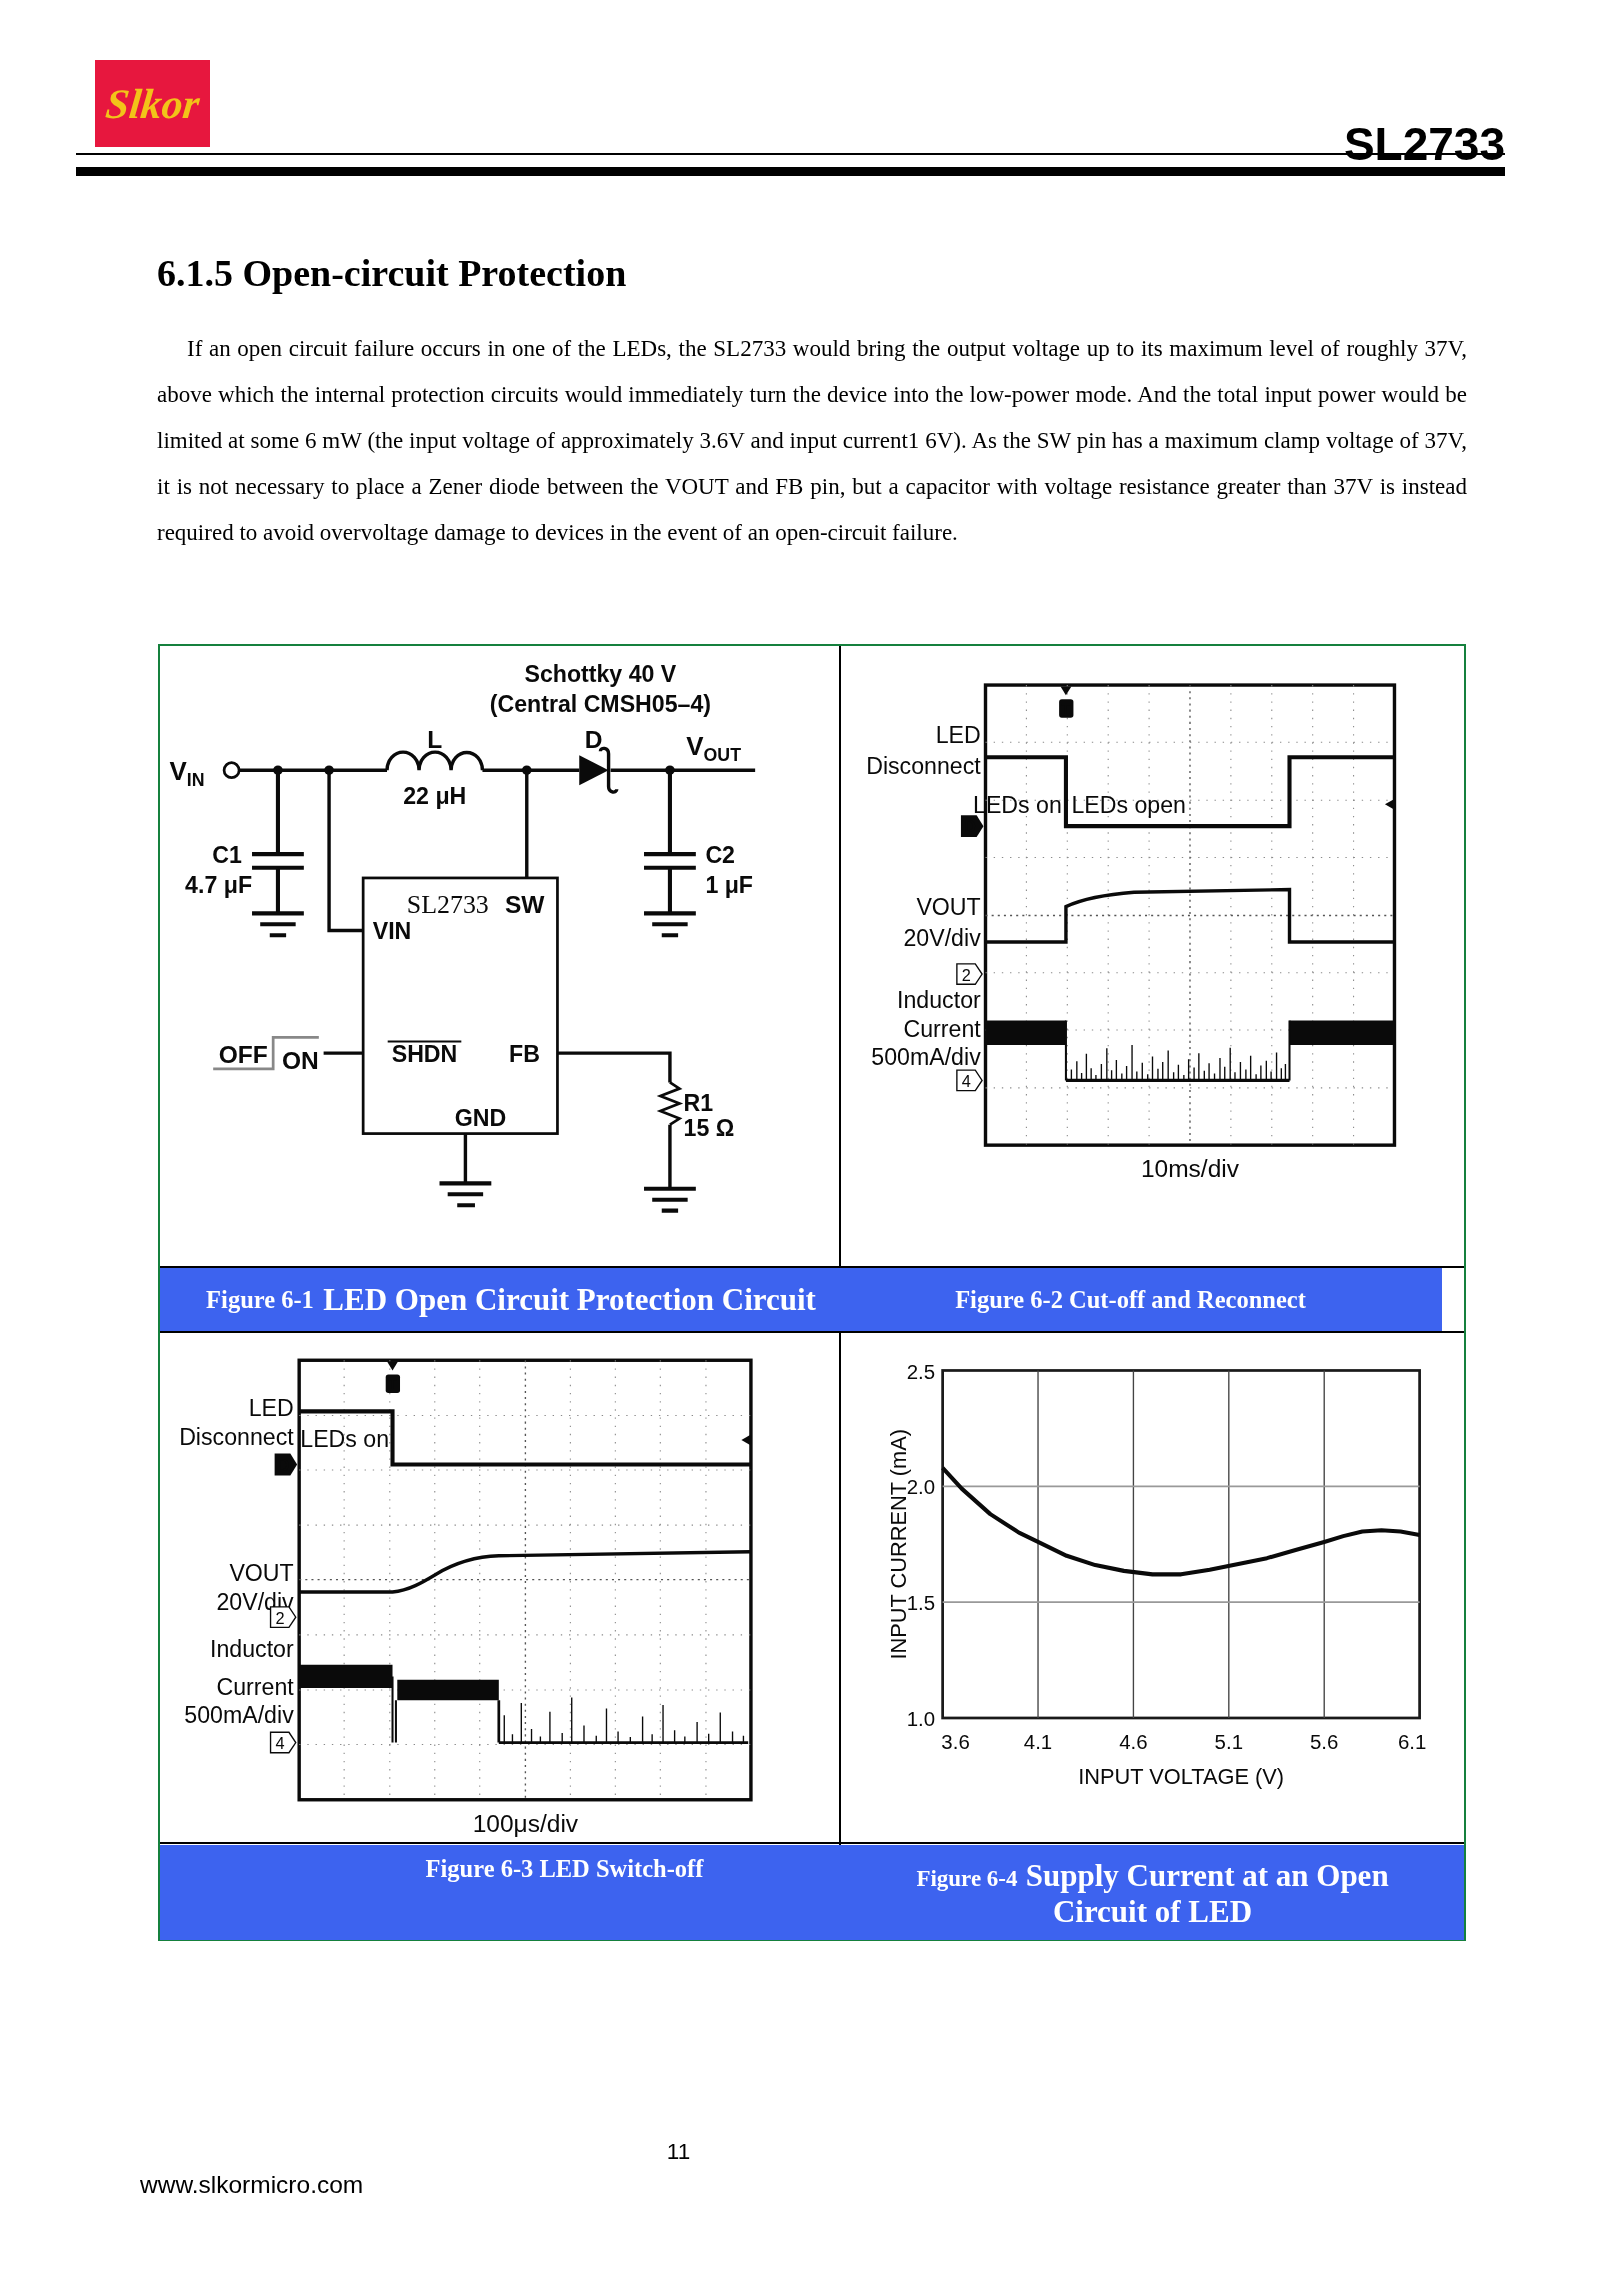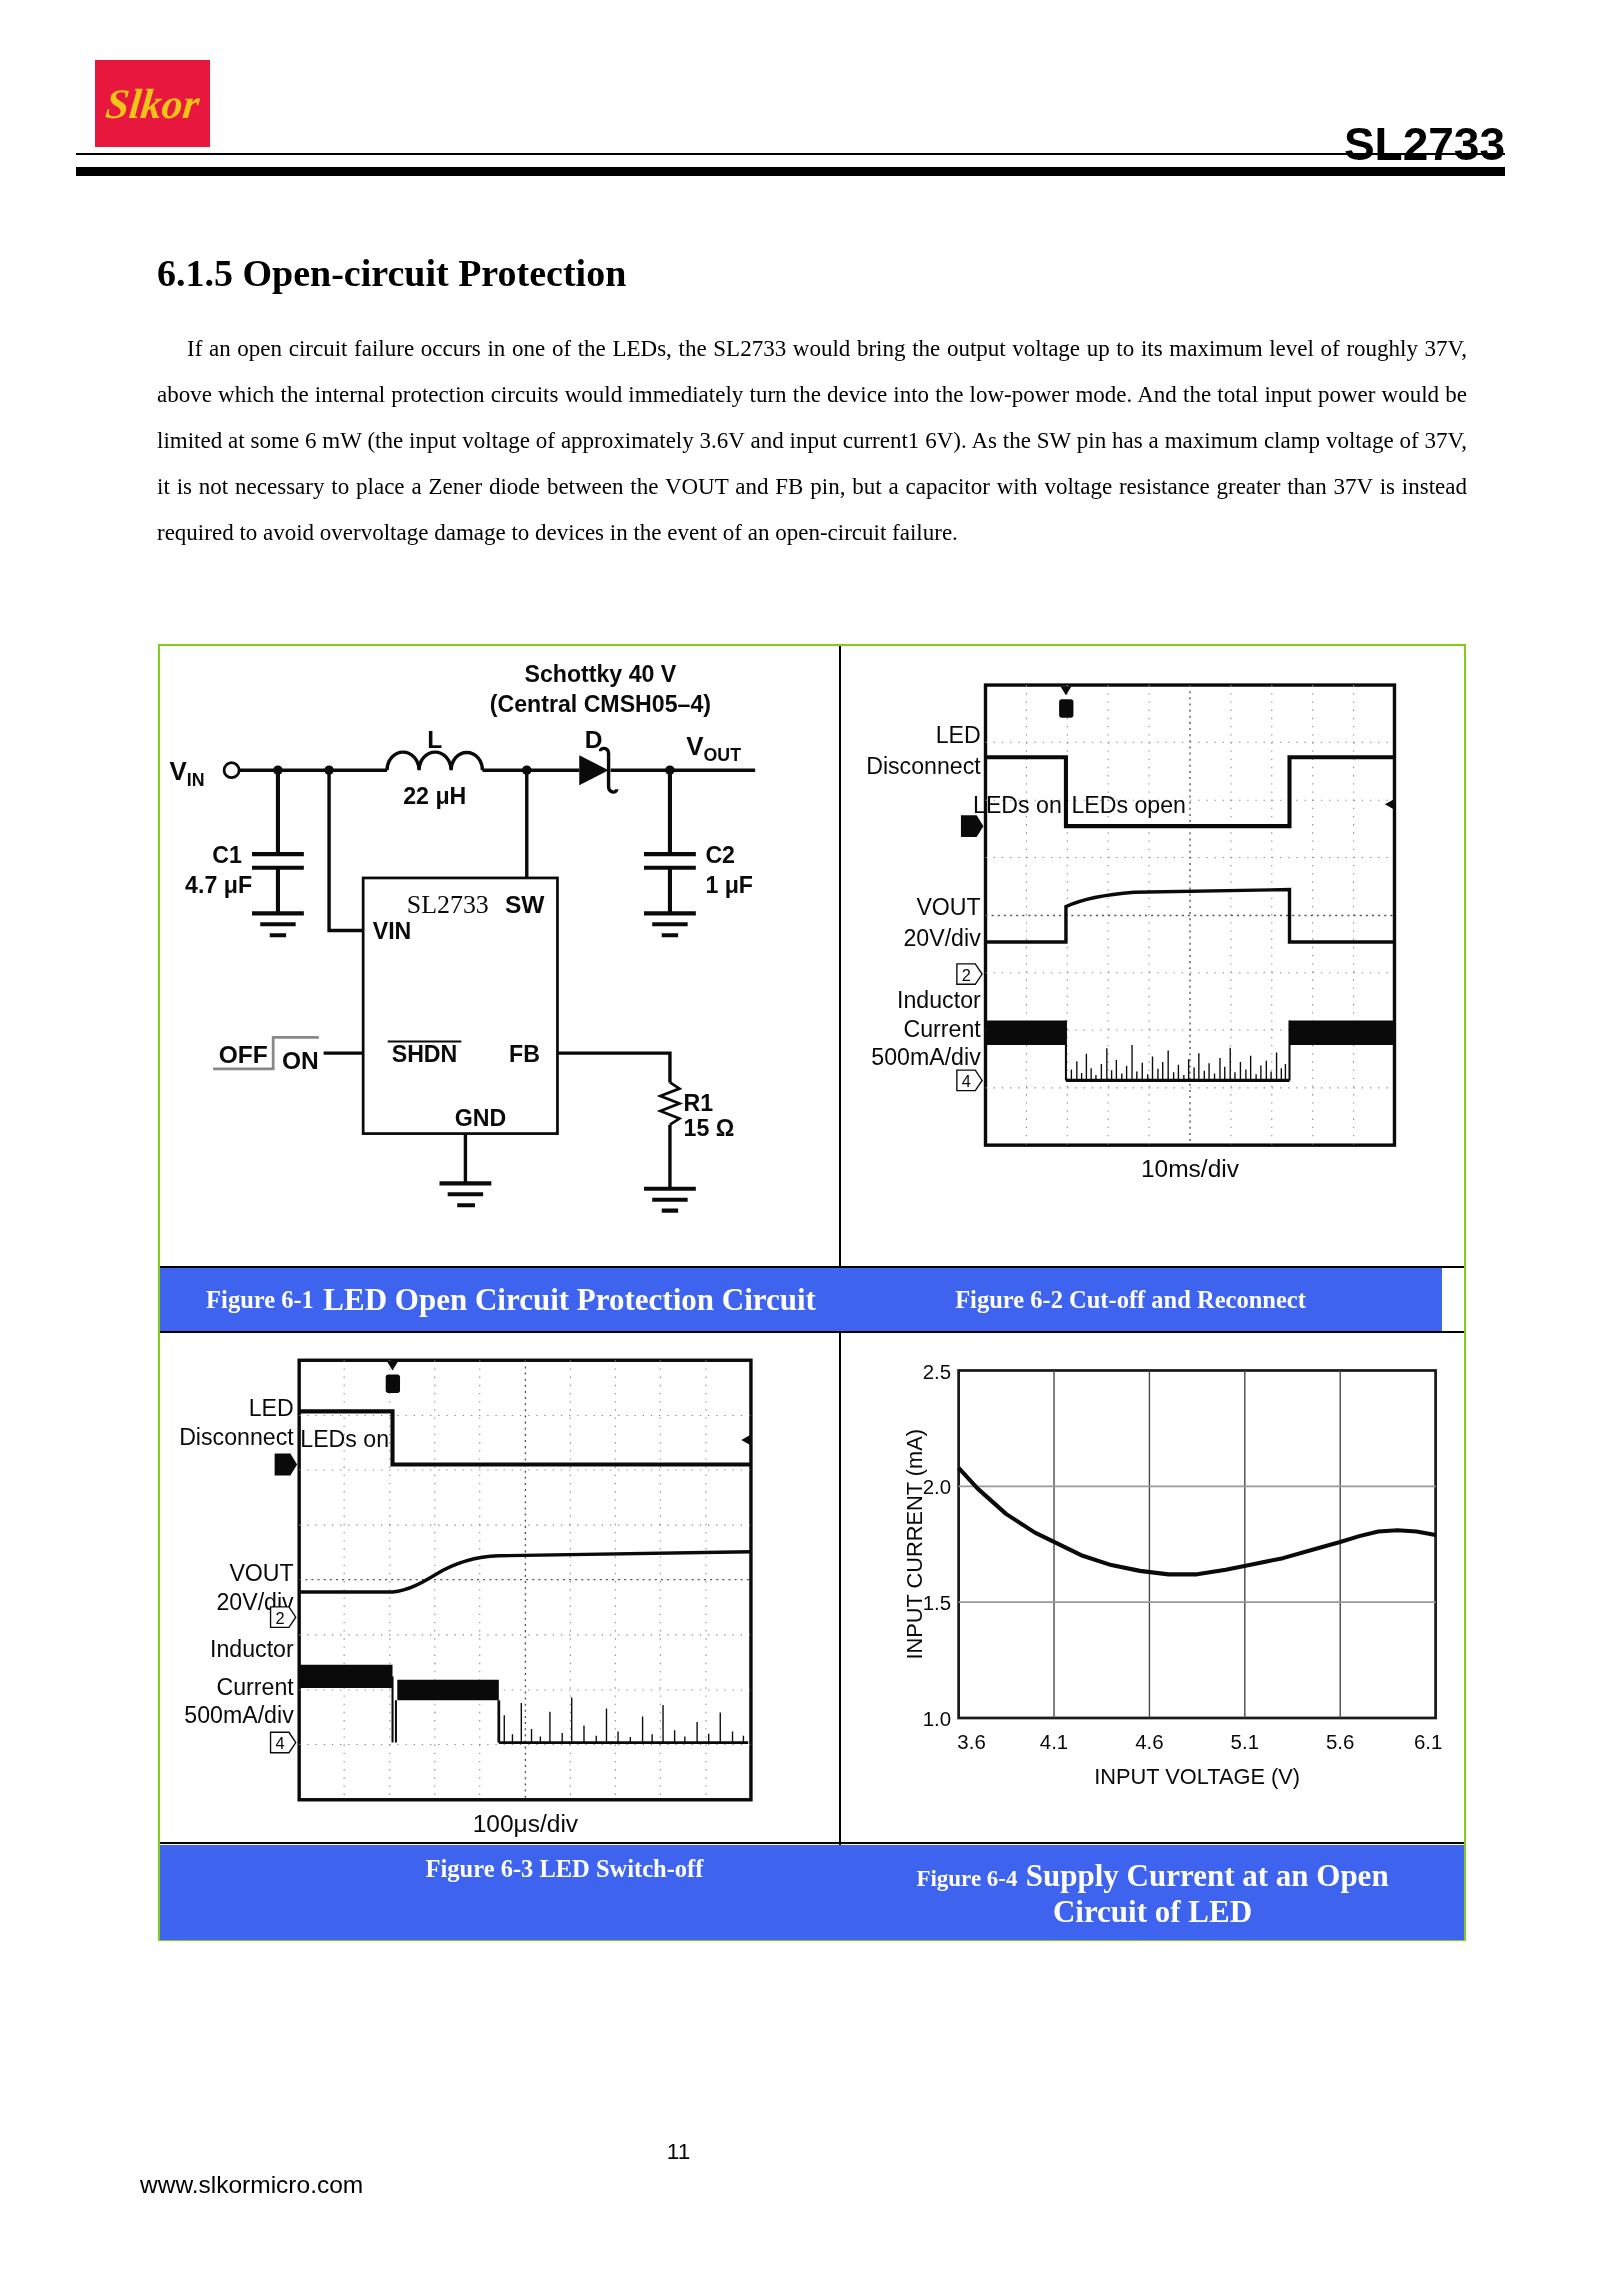--- a/index.html
+++ b/index.html
@@ -18,30 +18,30 @@
   .product-title { position:absolute; top:117px; left:0; width:1505px; text-align:right;
                    font-size:46px; font-weight:bold; letter-spacing:0px; }
   
   .heading { position:absolute; left:157px; top:251px;
              font-family:"Liberation Serif", serif; font-weight:bold; font-size:38px; }
   .para { position:absolute; left:157px; top:326px; width:1310px;
           font-family:"Liberation Serif", serif; font-size:23px; line-height:46px;
           text-align:justify; text-indent:30px; }
   
   .figtable { position:absolute; left:158px; top:644px; width:1308px; height:1297px;
-              border:2px solid #84cc16; }
+              border:2px solid #15803d; }
   .figtable > div { position:absolute; }
   .divider-v { left:679px; top:0; width:2px; height:1293px; background:#000; }
   .rowline1 { left:0; top:620px;  width:1304px; height:2px; background:#000; }
   .rowline2 { left:0; top:685px; width:1304px; height:2px; background:#000; }
   .rowline3 { left:0; top:1196px; width:1304px; height:2px; background:#000; }
   .cell-circuit { left:0; top:0; width:679px; height:620px; }
   .cell-scope62 { left:681px; top:0; width:623px; height:620px; }
   .cell-scope63 { left:0; top:687px; width:679px; height:509px; }
-  .cell-chart64 { left:681px; top:687px; width:623px; height:509px;padding-left:16px; }
+  .cell-chart64 { left:681px; top:687px; width:623px; height:509px; }
   .capbar { background:#3D63EF; color:#fff; font-family:"Liberation Serif", serif; font-weight:bold; }
   .capbar61 { left:0; top:622px; width:679px; height:63px; display:flex; align-items:center; justify-content:center; }
   .capbar62 { left:659px; top:622px; width:623px; height:63px; display:flex; align-items:center; justify-content:center; }
   .capbar63 { left:0; top:1199px; width:809px; height:95px; display:flex; justify-content:center; padding-top:9.5px; }
   .capbar64 { left:681px; top:1199px; width:623px; height:95px; display:flex; flex-direction:column; align-items:center; padding-top:13px; }
   .cap-prefix { font-size:24.5px; margin-right:9.5px;margin-left:23px; }
   .cap-main   { font-size:31px; }
   .cap-plain  { font-size:24.5px; }
   .cap64-l1 { display:flex; align-items:baseline; }
   .cap64-prefix { font-size:23px; margin-right:8.2px; }

